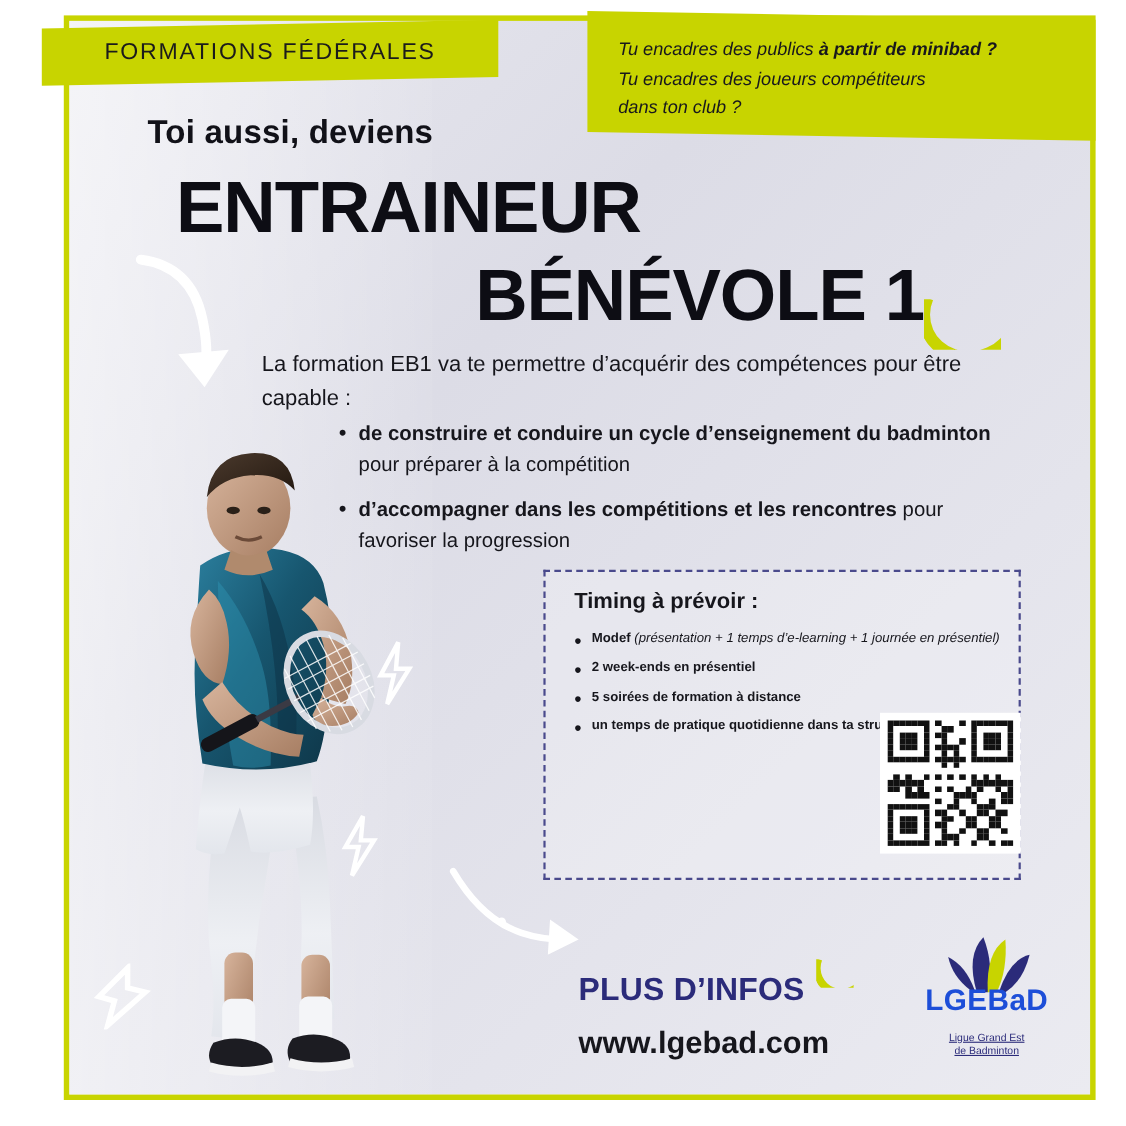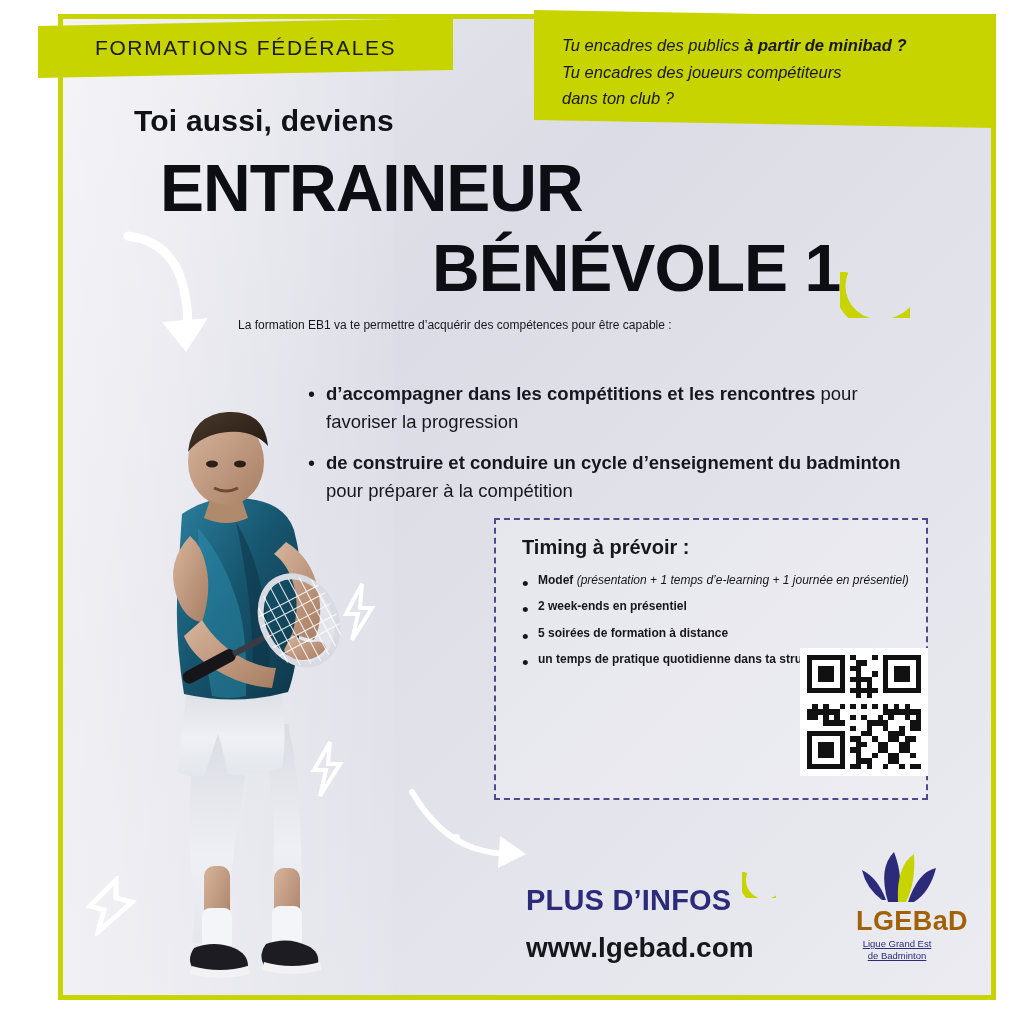--- a/index.html
+++ b/index.html
@@ -116,21 +116,21 @@
     border-top-color: transparent;
     border-right-color: transparent;
     transform: rotate(-24deg);
   }
 
   
   .intro {
     position: absolute;
     left: 238px; top: 316px;
     width: 640px;
-    font-size: 12px;
+    font-size: 20px;
     color: #16161c;
     line-height: 1.56;
   }
 
   
   .main-bullets {
     position: absolute;
     left: 308px; top: 380px;
     width: 600px;
   }
@@ -247,26 +247,26 @@
   }
 
   
   .logo {
     position: absolute;
     left: 826px; top: 848px;
     width: 142px; height: 110px;
   }
   .logo-name {
     position: absolute;
-    left: 0; top: 58px;
+    left: 0; top: 46px;
     width: 142px;
-    text-align: right;
+    text-align: center;
     font-size: 27px;
     font-weight: 700;
-    color: #a16207;
+    color: #1d4ed8;
     letter-spacing: 0.4px;
   }
   .logo-sub {
     position: absolute;
     left: 0; top: 90px;
     width: 142px;
     text-align: center;
     font-size: 9.5px;
     line-height: 1.25;
     color: #2b2b7a;
@@ -410,24 +410,24 @@
 
   <div class="kicker">Toi aussi, deviens</div>
   <div class="title1">ENTRAINEUR</div>
   <div class="title2">BÉNÉVOLE 1</div>
   <div class="swoosh"></div>
 
   <div class="intro">La formation EB1 va te permettre d’acquérir des compétences pour être capable :</div>
 
   <ul class="main-bullets">
     <li>
-      <b>d’accompagner dans les compétitions et les rencontres</b><span> pour favoriser la progression</span>
+      <b>de construire et conduire un cycle d’enseignement du badminton</b><span> pour préparer à la compétition</span>
     </li>
     <li>
-      <b>de construire et conduire un cycle d’enseignement du badminton</b><span> pour préparer à la compétition</span>
+      <b>d’accompagner dans les compétitions et les rencontres</b><span> pour favoriser la progression</span>
     </li>
   </ul>
 
   <div class="timing-box"></div>
   <div class="timing-title">Timing à prévoir :</div>
   <ul class="timing-list">
     <li>
       <b>Modef</b><i> (présentation + 1 temps d’e-learning + 1 journée en présentiel)</i>
     </li>
     <li>

